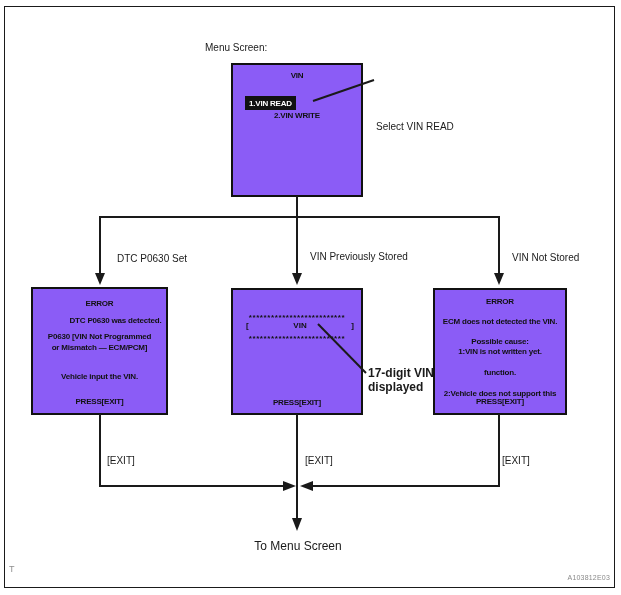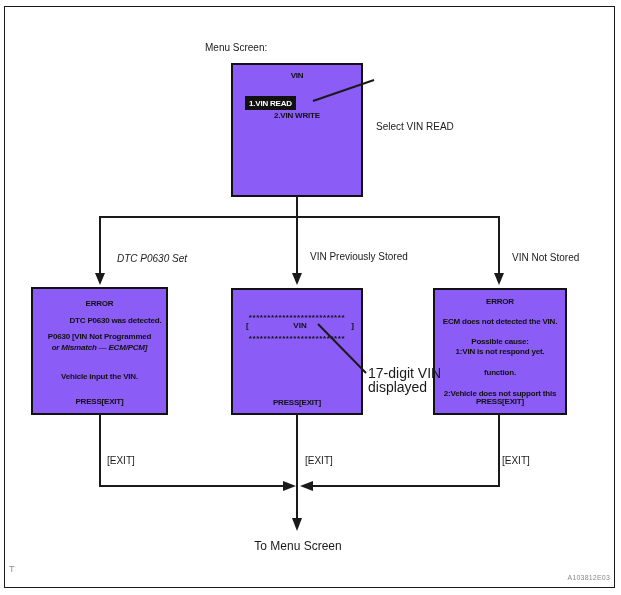--- a/index.html
+++ b/index.html
@@ -34,21 +34,21 @@
   .box-left{left:31px;top:287px;width:137px;height:128px;}
   .box-mid{left:231px;top:288px;width:132px;height:127px;}
   .box-right{left:433px;top:288px;width:134px;height:127px;}
   .stars{letter-spacing:0.6px;}
   .bracket-row{
     position:absolute;left:0;right:0;display:flex;align-items:center;
     padding:0 7px 0 13px;box-sizing:border-box;
     font-size:8px;font-weight:bold;color:#111;
   }
   .bracket-row .mid-title{flex:1;text-align:center;}
-  .note{position:absolute;font-size:14px;line-height:14px;color:#1a1a1a;}
+  .note{position:absolute;font-size:12px;line-height:14px;color:#1a1a1a;font-weight:bold;}
   .footer-label{
     position:absolute;left:298px;top:539px;transform:translateX(-50%);
     font-size:12px;color:#1a1a1a;white-space:nowrap;
   }
   .corner-mark{position:absolute;left:9px;top:564px;font-size:9px;color:#8f8f8f;}
   .figure-code{
     position:absolute;right:11px;top:574px;font-size:7px;color:#8a8a8a;
     letter-spacing:0.2px;
   }
   svg.wires{position:absolute;left:0;top:0;pointer-events:none;}
@@ -63,49 +63,49 @@
   <div class="lbl" style="left:205px;top:42px;">Menu Screen:</div>
 
   <div class="screen menu-box">
     <div class="scr-line menu-title">VIN</div>
     <div class="menu-item-sel">1.VIN READ</div>
     <div class="menu-item">2.VIN WRITE</div>
   </div>
 
   <div class="lbl" style="left:376px;top:80px;margin-top:41px;">Select VIN READ</div>
 
-  <div class="lbl" style="left:117px;top:253px;font-style:italic;">DTC P0630 Set</div>
+  <div class="lbl" style="left:117px;top:253px;">DTC P0630 Set</div>
   <div class="lbl" style="left:310px;top:251px;">VIN Previously Stored</div>
   <div class="lbl" style="left:512px;top:252px;">VIN Not Stored</div>
 
   <div class="screen box-left">
     <div class="scr-line" style="top:10px;">ERROR</div>
     <div class="scr-line" style="top:27px;margin-left:32px;">DTC P0630 was detected.</div>
     <div class="scr-line" style="top:43px;">P0630 [VIN Not Programmed</div>
-    <div class="scr-line" style="top:54px;font-style:italic;">or Mismatch — ECM/PCM]</div>
+    <div class="scr-line" style="top:54px;">or Mismatch — ECM/PCM]</div>
     <div class="scr-line" style="top:83px;">Vehicle input the VIN.</div>
     <div class="scr-line" style="top:108px;">PRESS[EXIT]</div>
   </div>
 
   <div class="screen box-mid">
     <div class="scr-line stars" style="top:23px;">**************************</div>
     <div class="bracket-row" style="top:31px;">
       <span>[</span>
       <span class="mid-title">VIN</span>
       <span>]</span>
     </div>
     <div class="scr-line stars" style="top:44px;">**************************</div>
     <div class="scr-line" style="top:108px;">PRESS[EXIT]</div>
   </div>
 
   <div class="screen box-right">
     <div class="scr-line" style="top:7px;">ERROR</div>
     <div class="scr-line" style="top:27px;">ECM does not detected the VIN.</div>
     <div class="scr-line" style="top:47px;">Possible cause:</div>
-    <div class="scr-line" style="top:57px;">1:VIN is not respond yet.</div>
+    <div class="scr-line" style="top:57px;">1:VIN is not written yet.</div>
     <div class="scr-line" style="top:67px;margin-top:32px;">2:Vehicle does not support this</div>
     <div class="scr-line" style="top:78px;">function.</div>
     <div class="scr-line" style="top:107px;">PRESS[EXIT]</div>
   </div>
 
   <div class="note" style="left:368px;top:366px;">
     <div>17-digit VIN</div>
     <div>displayed</div>
   </div>
 

